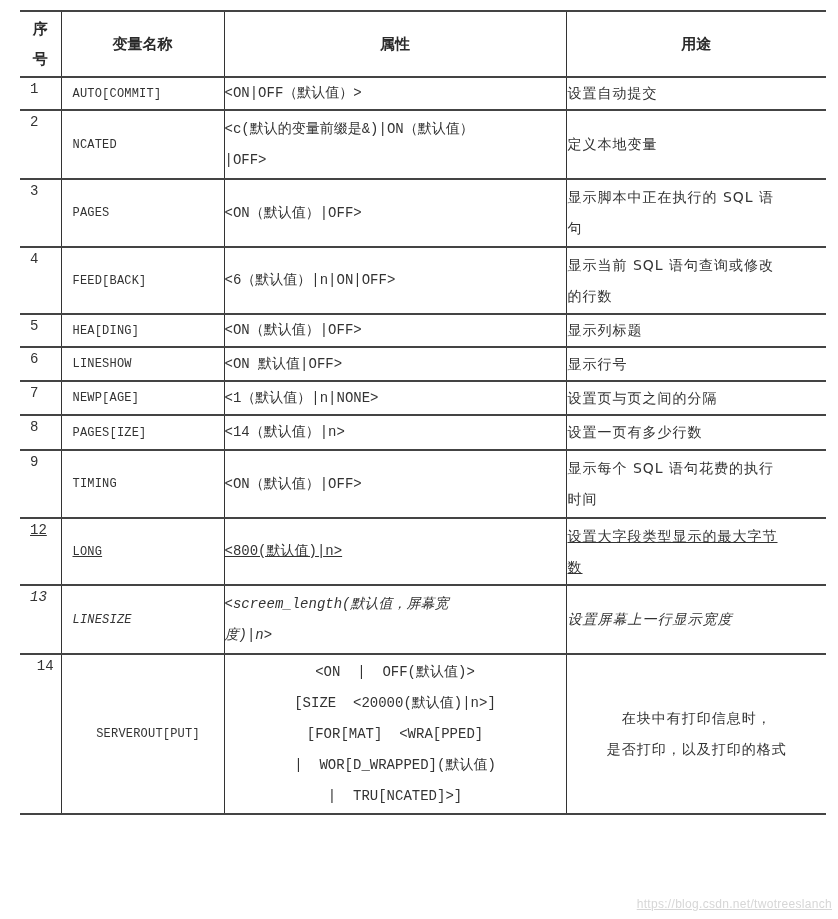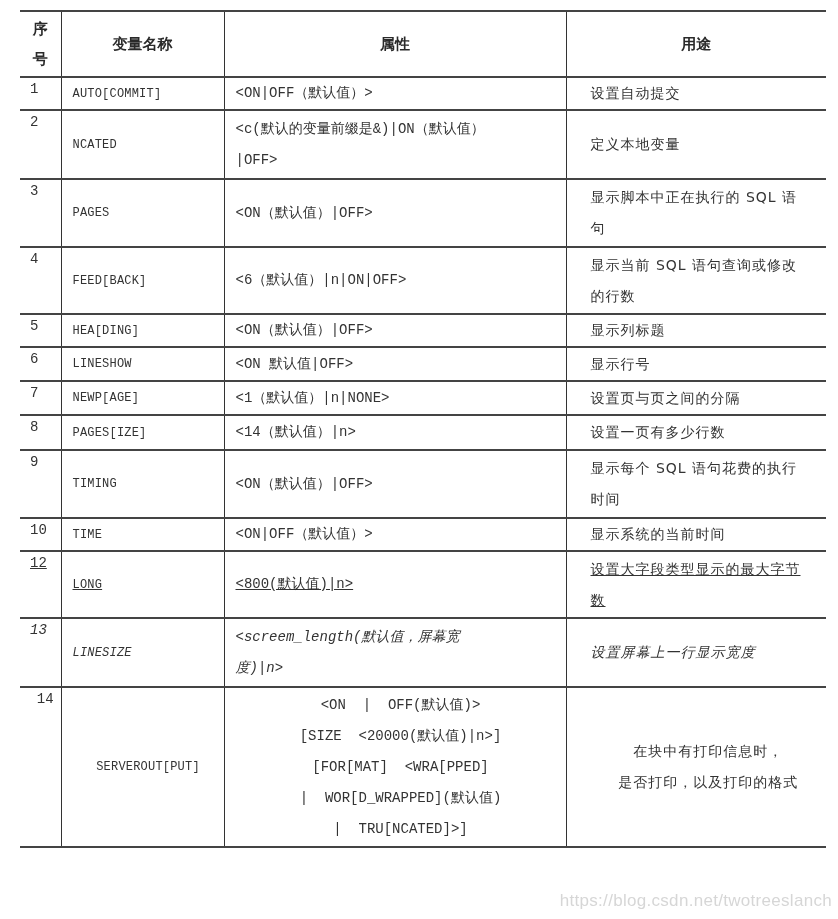--- a/index.html
+++ b/index.html
@@ -9,26 +9,26 @@
   .tbl th, .tbl td { padding: 0; vertical-align: middle; font-size: 14px; color: #333; }
   .tbl tr { border-top: 2px solid #444; }
   .tbl tr.last { border-bottom: 2px solid #444; text-align: center; }
   .tbl th { font-weight: bold; font-size: 15px; text-align: center; color: #2a2a2a; }
   .c1 { width: 41px; border-right: 1.5px solid #333; }
   .c2 { width: 163px; border-right: 1.5px solid #333; }
   .c3 { width: 342px; border-right: 1.5px solid #333; }
   .c4 { width: 260px; margin-top: 20px; }
   td.num { vertical-align: top; padding: 3px 0 0 10px; font-family: "Liberation Mono", "DejaVu Sans Mono", monospace; font-size: 14px; }
   td.name { padding-left: 11px; font-family: "Liberation Mono", "DejaVu Sans Mono", monospace; font-size: 12px; letter-spacing: 0.2px; }
-  td.attr { padding-left: 11px; font-family: "Liberation Mono", "DejaVu Sans Mono", monospace; font-size: 14px; line-height: 31px; }
-  td.use { padding-left: 24px; font-size: 14px; line-height: 31px; letter-spacing: 1px; }
+  td.attr { font-family: "Liberation Mono", "DejaVu Sans Mono", monospace; font-size: 14px; line-height: 31px; }
+  td.use { padding-left: 1px; font-size: 14px; line-height: 31px; letter-spacing: 1px; }
   .line { display: block; white-space: pre; }
   th.seq { line-height: 30px; }
-  .watermark { position: absolute; right: 6px; bottom: 8px; font-size: 17px; color: rgba(180,180,180,0.55);
-               font-family: "Liberation Sans", sans-serif; letter-spacing: 0.3px; }
+  .watermark { position: absolute; right: 6px; bottom: 8px; font-size: 12px; color: rgba(180,180,180,0.55);
+               font-family: "Liberation Sans", sans-serif; letter-spacing: 0.3px; text-decoration: underline; }
 </style>
 </head>
 <body>
 
 <table class="tbl">
   <colgroup>
     <col class="c1">
       <col class="c2">
       <col class="c3">
       <col class="c4">
@@ -132,30 +132,20 @@
         <td class="c1 num">9</td>
         <td class="c2 name">TIMING</td>
         <td class="c3 attr">
           <span class="line">&lt;ON（默认值）|OFF&gt;</span>
         </td>
         <td class="c4 use">
           <span class="line">显示每个 SQL 语句花费的执行</span>
           <span class="line">时间</span>
         </td>
       </tr>
-      <tr style="height: 33px;">
-        <td class="c1 num">10</td>
-        <td class="c2 name">TIME</td>
-        <td class="c3 attr">
-          <span class="line">&lt;ON|OFF（默认值）&gt;</span>
-        </td>
-        <td class="c4 use">
-          <span class="line">显示系统的当前时间</span>
-        </td>
-      </tr>
       <tr style="height: 67px; text-decoration: underline;">
         <td class="c1 num">12</td>
         <td class="c2 name">LONG</td>
         <td class="c3 attr">
           <span class="line">&lt;800(默认值)|n&gt;</span>
         </td>
         <td class="c4 use">
           <span class="line">设置大字段类型显示的最大字节</span>
           <span class="line">数</span>
         </td>

